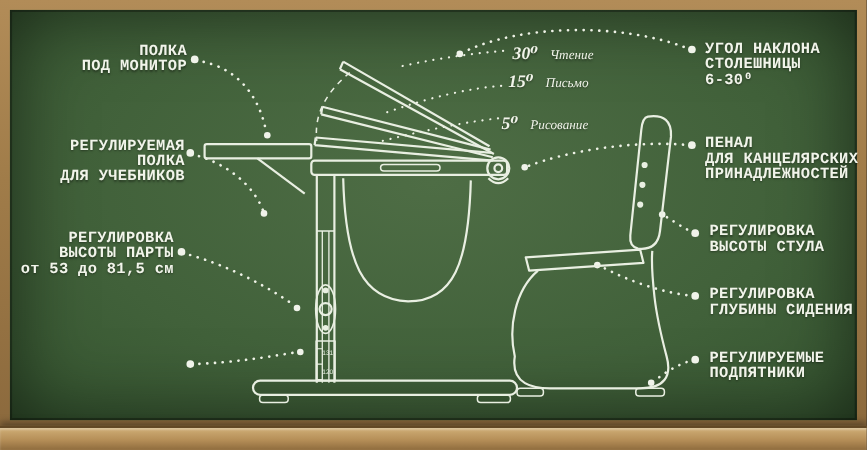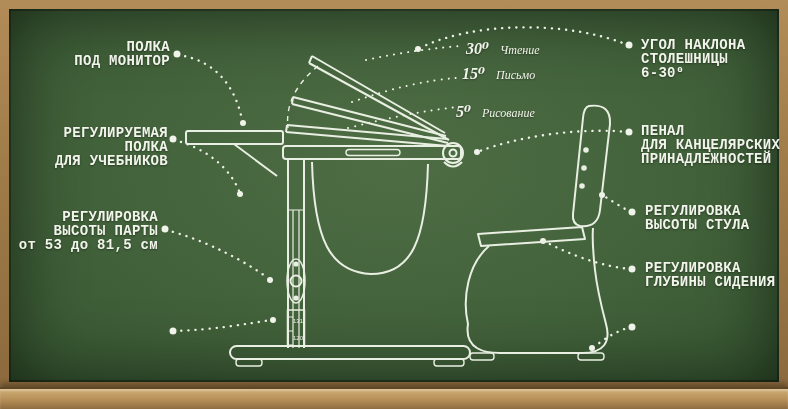--- a/index.html
+++ b/index.html
@@ -140,20 +140,22 @@
   <div class="lbl right" style="left:641px;top:38px;width:135px;">УГОЛ НАКЛОНА
 СТОЛЕШНИЦЫ
 6-30⁰</div>
   <div class="lbl right" style="left:641px;top:124px;width:140px;">ПЕНАЛ
 ДЛЯ КАНЦЕЛЯРСКИХ
 ПРИНАДЛЕЖНОСТЕЙ</div>
   <div class="lbl right" style="left:645px;top:204px;width:130px;">РЕГУЛИРОВКА
 ВЫСОТЫ СТУЛА</div>
   <div class="lbl right" style="left:645px;top:261px;width:135px;">РЕГУЛИРОВКА
 ГЛУБИНЫ СИДЕНИЯ</div>
+  <div class="lbl right" style="left:645px;top:319px;width:135px;">РЕГУЛИРУЕМЫЕ
+ПОДПЯТНИКИ</div>
 
   <div class="angle-row" style="left:466px;top:39px;">
     <span class="deg">30⁰</span>
     <span class="atxt">Чтение</span>
   </div>
   <div class="angle-row" style="left:462px;top:64px;">
     <span class="deg">15⁰</span>
     <span class="atxt">Письмо</span>
   </div>
   <div class="angle-row" style="left:456px;top:102px;">

